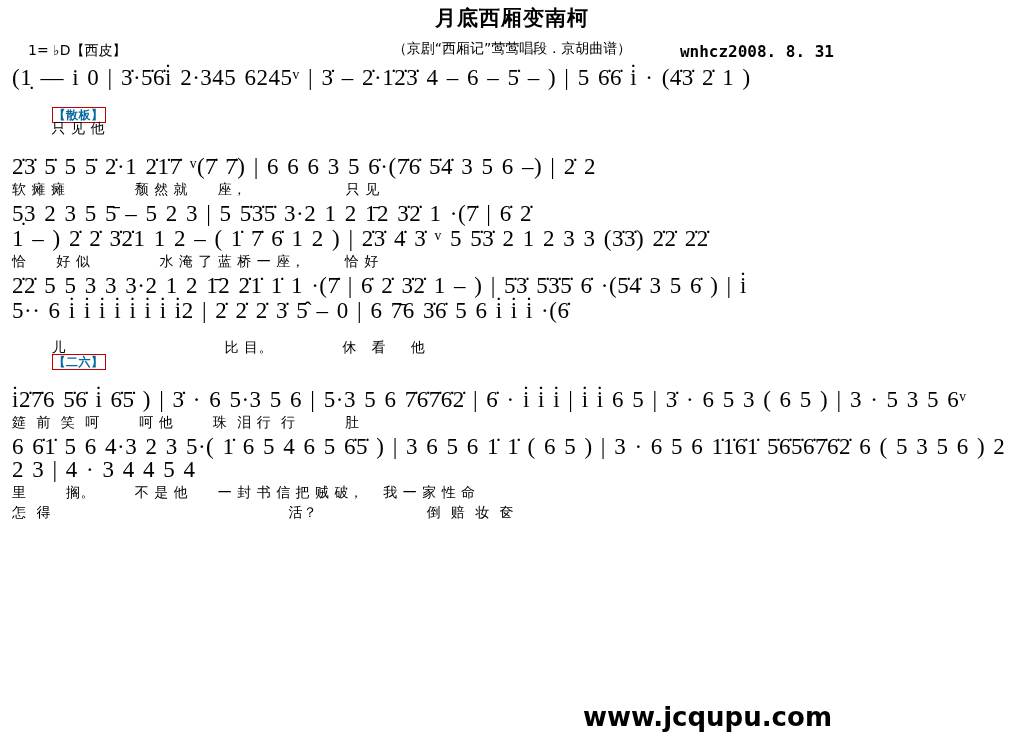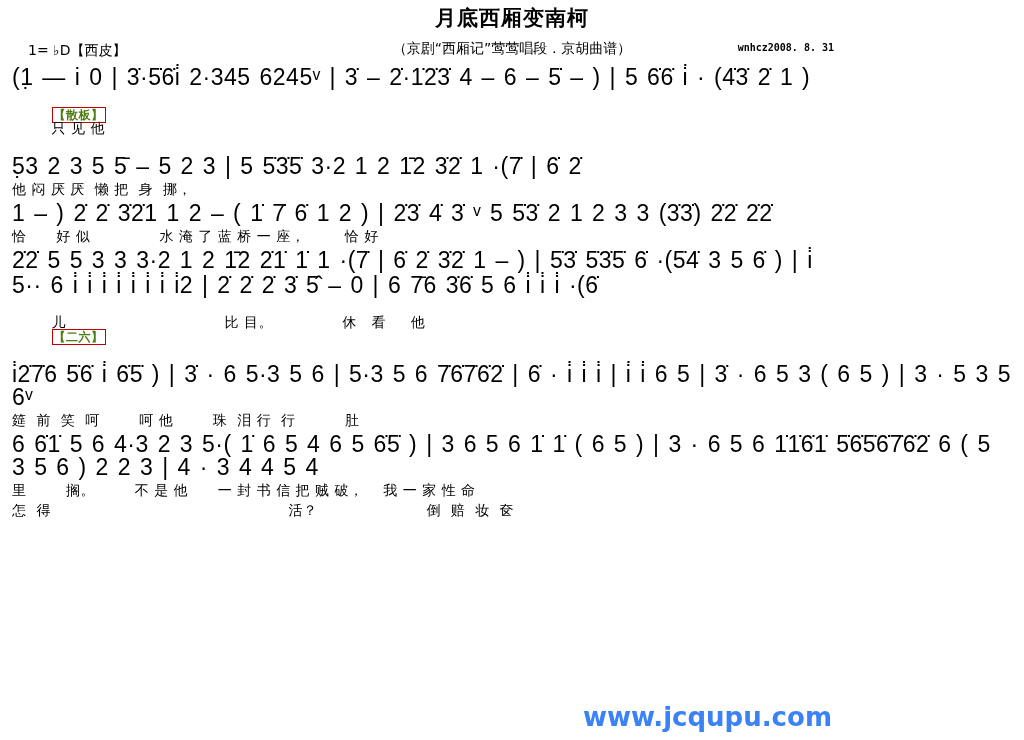--- a/index.html
+++ b/index.html
@@ -48,57 +48,57 @@
     font-family: "DejaVu Sans", sans-serif;
     font-size: 14px;
     white-space: nowrap;
     margin-left: 20px;
   }
   .code {
     position: absolute;
     top: 42px;
     right: 14px;
     font-family: "DejaVu Sans Mono", monospace;
-    font-size: 10px;
+    font-size: 16px;
     font-weight: bold;
   }
   .watermark {
     position: absolute;
     right: 16px;
     bottom: 8px;
     font-family: "DejaVu Sans", sans-serif;
     font-size: 26px;
     font-weight: bold;
-    color: #3b82f6;
+    color: #000000;
     letter-spacing: 0px;
   }
   
   .systems {
     position: absolute;
     top: 66px;
     left: 0;
     width: 1024px;
   }
   .system {
     position: relative;
     margin: 0 0 2px 0;
     padding: 0 10px;
     box-sizing: border-box;
   }
   .tag {
     font-family: Liberation Sans, sans-serif;
     font-size: 12px;
     font-weight: bold;
-    color: #4d7c0f;
+    color: #0369a1;
     border: 1px solid #c00000;
     padding: 0 1px;
   }
   
   .raw-notes {
-    font-family: Liberation Sans, sans-serif;
+    font-family: Liberation Serif, serif;
     font-size: 23px;
     letter-spacing: 0.5px;
     line-height: 1.0;
     white-space: pre-wrap;
     word-spacing: 2px;
   }
   .raw-lyrics {
     font-family: "DejaVu Sans", sans-serif;
     font-size: 14px;
     letter-spacing: 0.5px;
@@ -122,24 +122,27 @@
   <div class="systems">
 
     <div class="system sysbox">
       <div class="raw-notes">(1̣ — i 0 | 3̇·5̇6̇i̇ 2·345 6245ᵛ | 3̇ – 2̇·1̇2̇3̇ 4 – 6 – 5̇ – ) | 5 6̇6̇ i̇ · (4̇3̇ 2̇ 1 )</div>
       <div class="raw-lyrics">
         <span class="tag">【散板】</span>
         <span>只 见 他</span>
       </div>
     </div>
 
+    <div class="system sysbox">
+      <div class="raw-notes">2̇3̇ 5̇ 5 5̇ 2̇·1 2̇1̇7̇ ᵛ(7̇ 7̇) | 6 6 6 3 5 6̇·(7̇6̇ 5̇4̇ 3 5 6 –) | 2̇ 2</div>
+      <div class="raw-lyrics">软 瘫 瘫              颓 然 就      座，                    只 见</div>
+    </div>
 
     <div class="system sysbox">
       <div class="raw-notes">5̣3 2 3 5 5̄ – 5 2 3 | 5 5̇3̇5̇ 3·2 1 2 1̄2 3̇2̇ 1 ·(7̇ | 6̇ 2̇</div>
-      <div class="raw-lyrics">他 闷 厌 厌  懒 把  身  挪，</div>
     </div>
 
     <div class="system sysbox">
       <div class="raw-notes">1 – ) 2̇ 2̇ 3̇2̇1 1 2 – ( 1̇ 7̇ 6̇ 1 2 ) | 2̇3̇ 4̇ 3̇ ᵛ 5 5̇3̇ 2 1 2 3 3 (3̇3̇) 2̇2̇ 2̇2̇</div>
       <div class="raw-lyrics">恰      好 似              水 淹 了 蓝 桥 一 座，        恰 好</div>
     </div>
 
     <div class="system sysbox">
       <div class="raw-notes">2̇2̇ 5 5 3 3 3·2 1 2 1̄2 2̇1̇ 1̇ 1 ·(7̇ | 6̇ 2̇ 3̇2̇ 1 – ) | 5̇3̇ 5̇3̇5̇ 6̇ ·(5̇4̇ 3 5 6̇ ) | i̇</div>
     </div>

